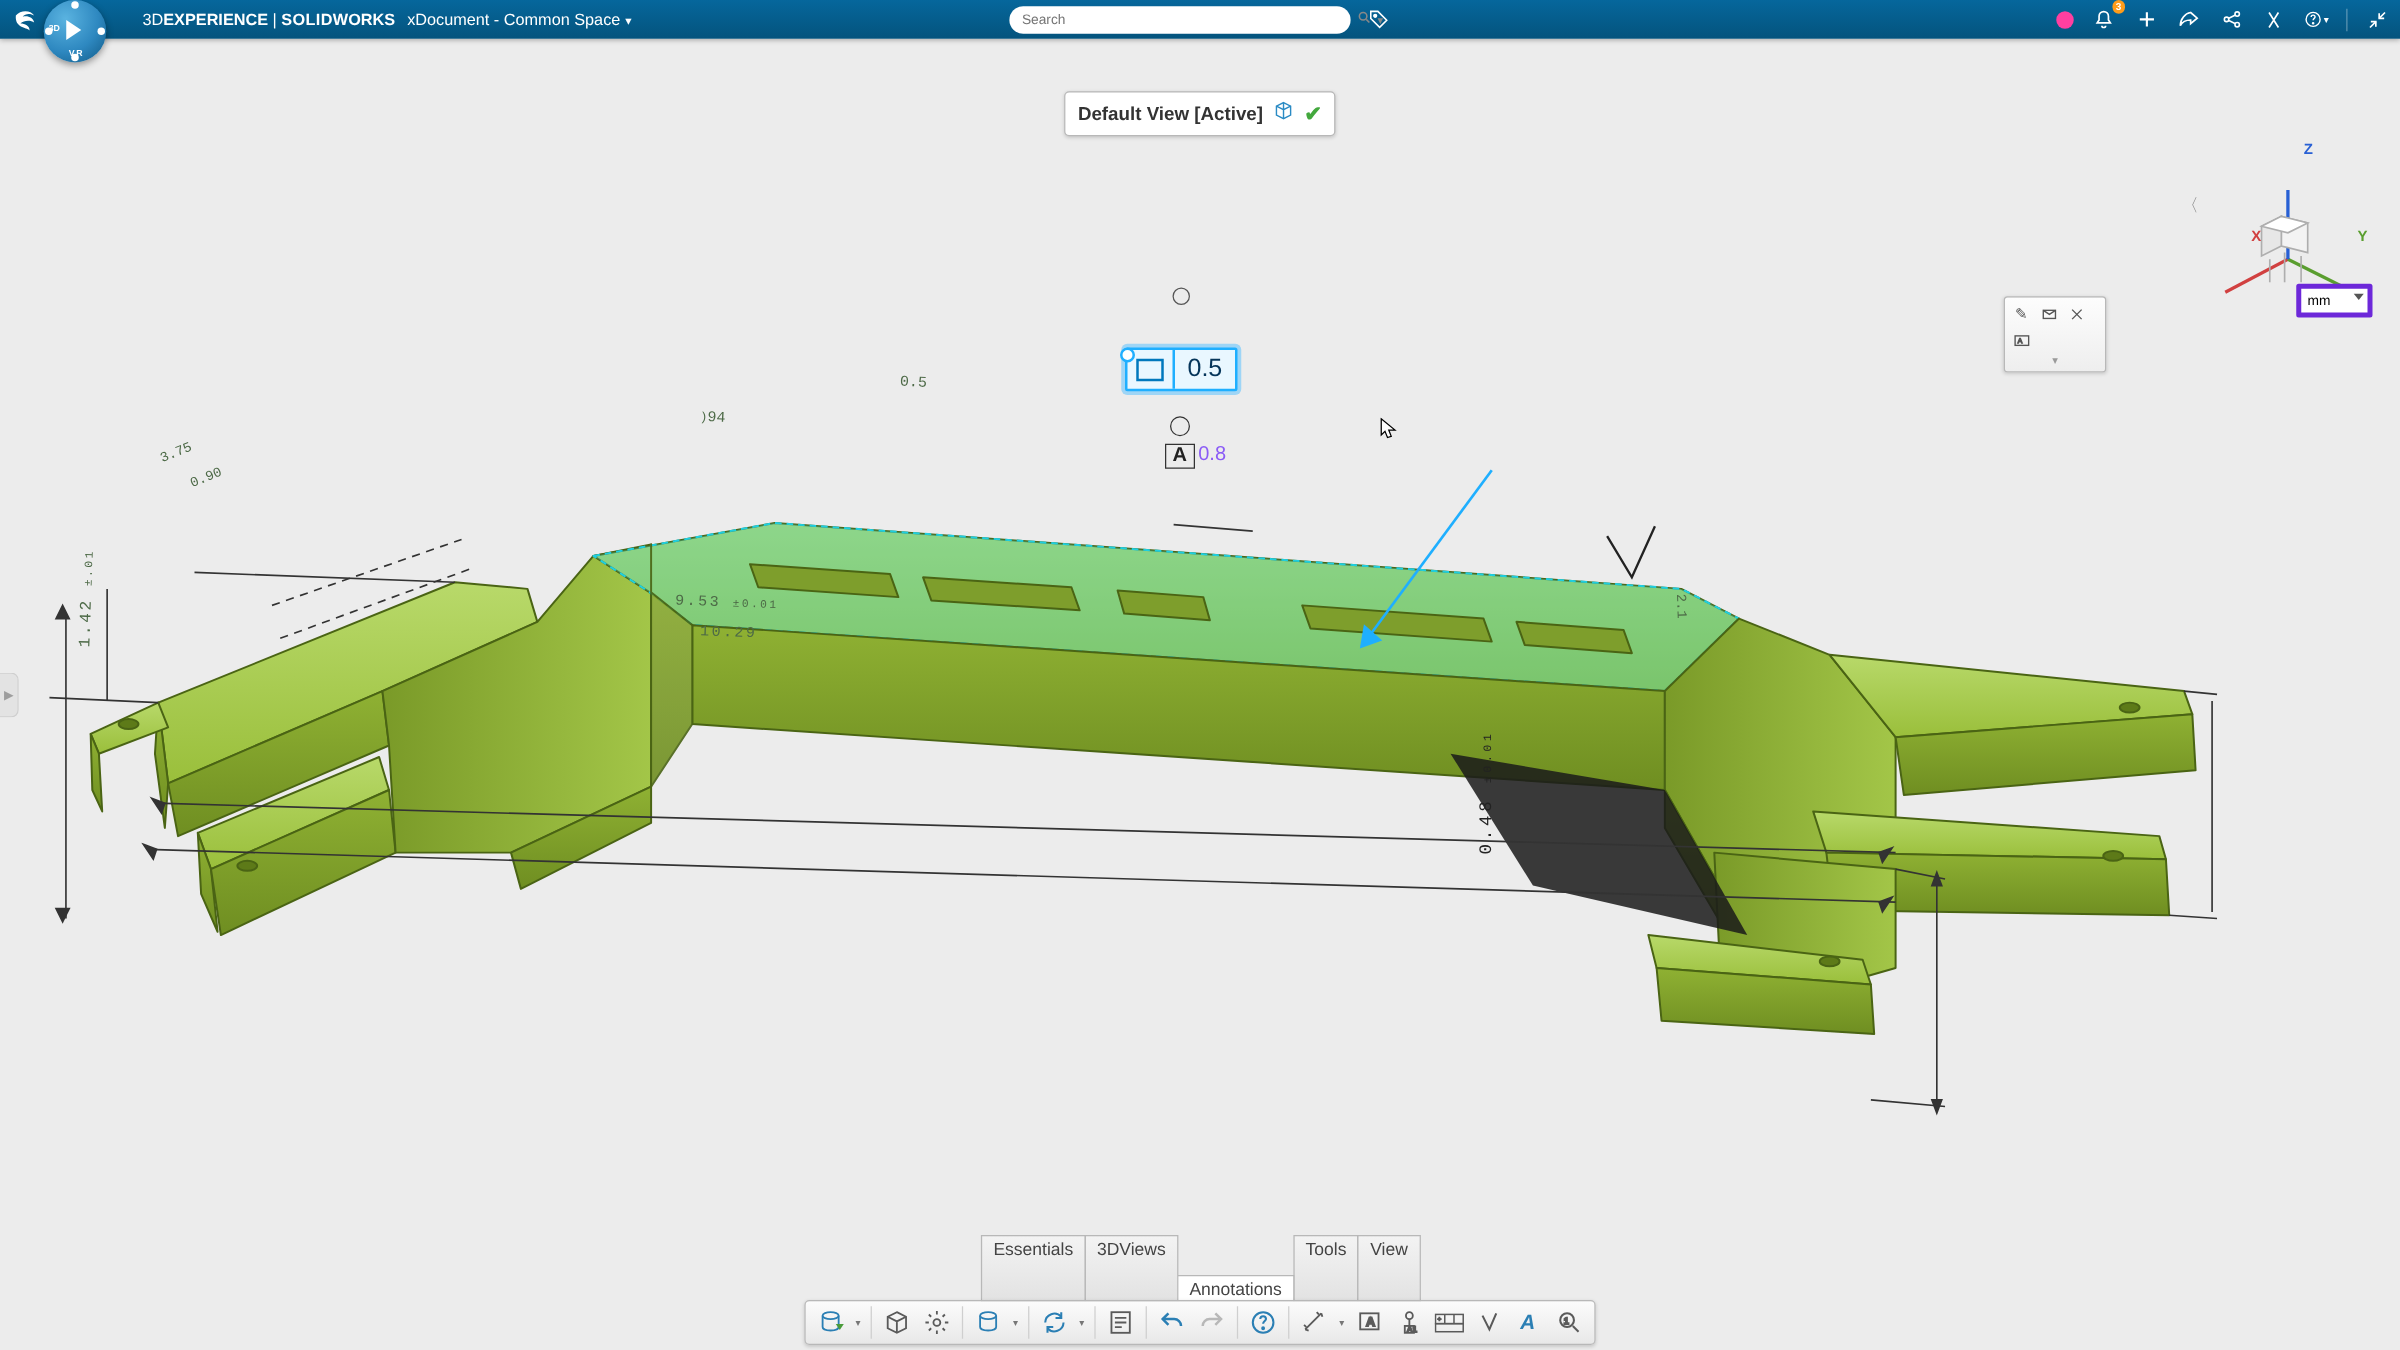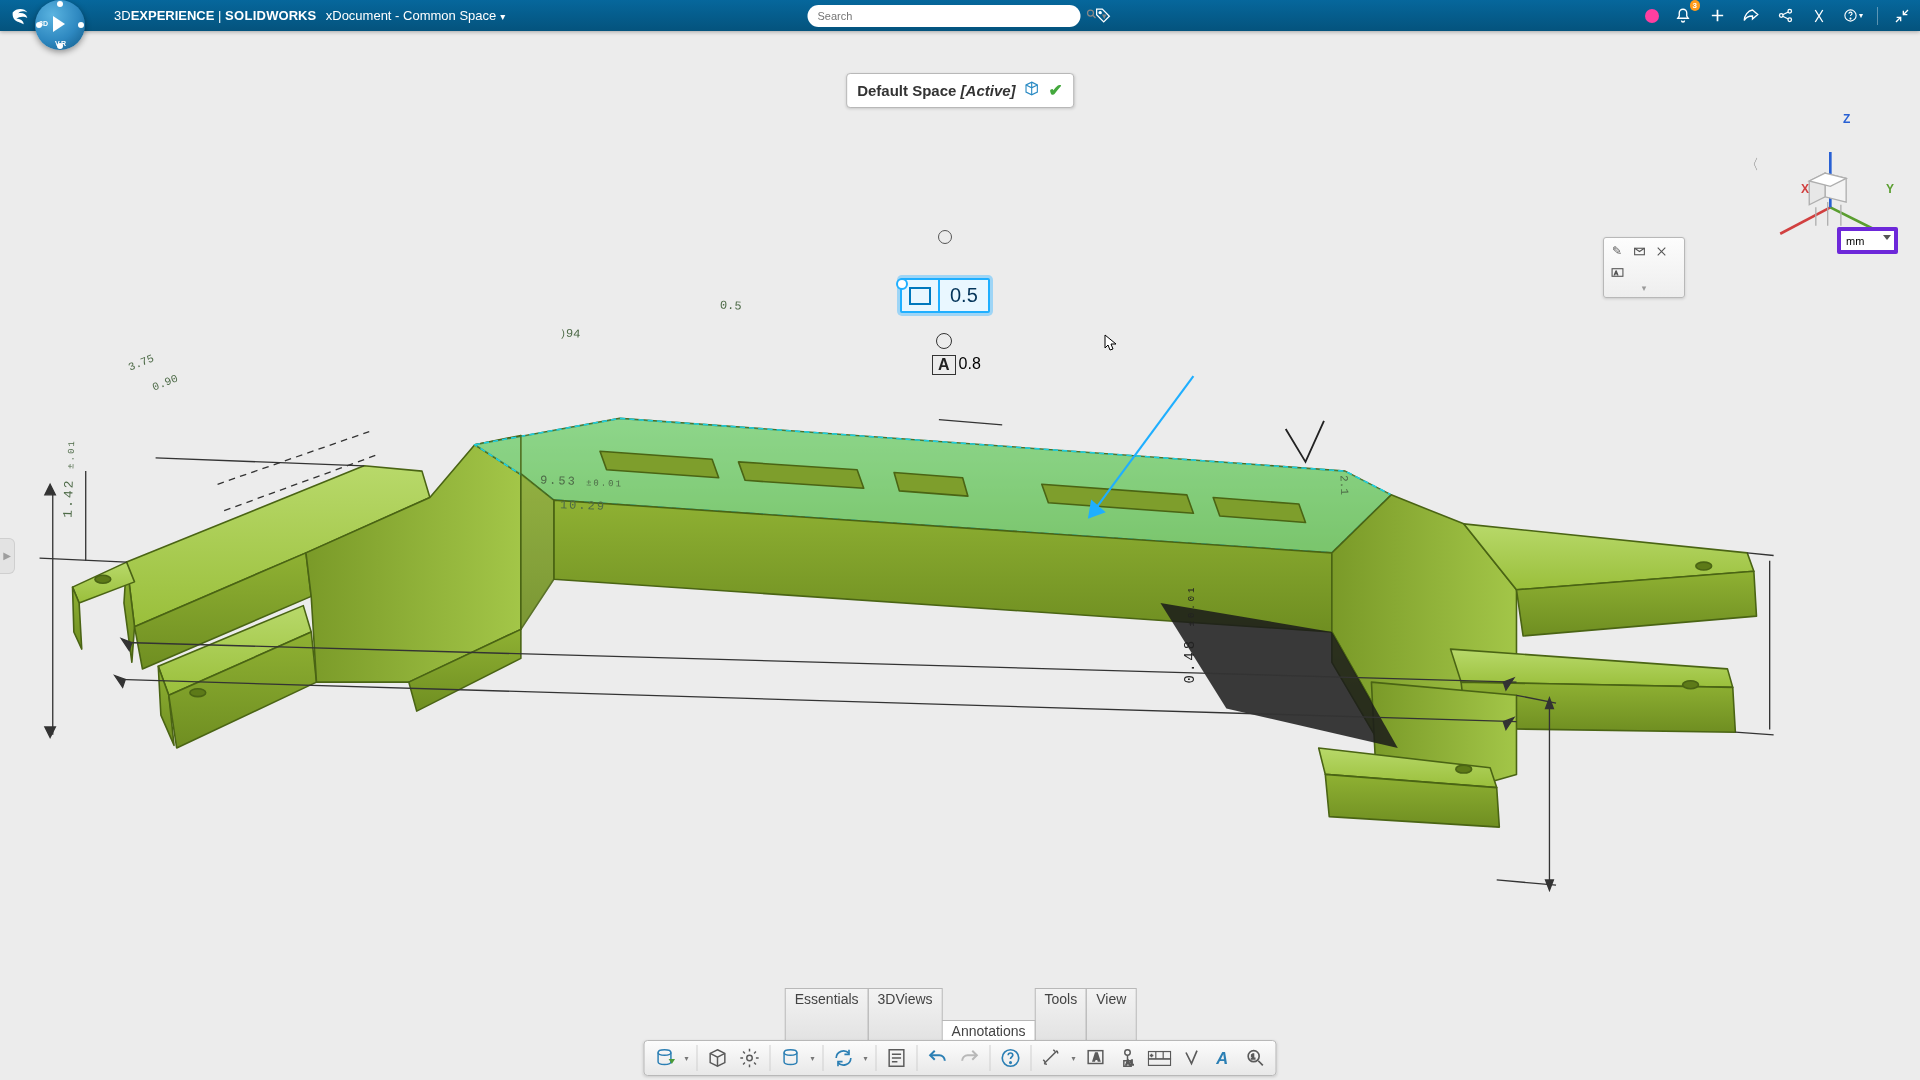--- a/index.html
+++ b/index.html
@@ -54,21 +54,21 @@
   #compass .lbl3d{position:absolute;left:4px;top:20px;font-size:7px;color:#fff;font-weight:600;}
   #compass .vr{position:absolute;left:20px;bottom:3px;font-size:7px;color:#fff;font-weight:600;}
   
   #viewport{position:absolute;left:0;right:0;top:31px;bottom:0;background:var(--view-bg);}
   
   #view-pill{position:absolute;left:50%;transform:translateX(-50%);top:70px;
     background:#fff;border:1px solid var(--panel-border);border-radius:4px;
     padding:6px 10px;display:flex;align-items:center;gap:8px;
     box-shadow:0 1px 3px rgba(0,0,0,0.15);}
   #view-pill .label{font-weight:600;font-size:15px;color:#333;}
-  #view-pill .status{font-weight:600;font-style:italic;}
+  #view-pill .status{font-weight:600;}
   #view-pill .check{color:#43a83d;font-size:17px;font-weight:700;}
   
   #side-expand{position:absolute;left:0;top:50%;transform:translateY(-50%);
     width:14px;height:34px;background:#e3e3e3;border:1px solid #cfcfcf;border-left:none;
     border-radius:0 6px 6px 0;display:flex;align-items:center;justify-content:center;
     color:#9e9e9e;font-size:10px;cursor:pointer;}
   
   #triad{position:absolute;right:30px;top:85px;width:85px;height:85px;}
   #triad .chev{position:absolute;left:-60px;top:40px;color:#8a8a8a;font-size:14px;cursor:pointer;}
   #triad .lbl{font-size:12px;font-weight:700;position:absolute;}
@@ -96,21 +96,21 @@
     box-shadow:0 0 0 3px rgba(80,190,255,0.5);}
   #gtol .sym{width:36px;display:flex;align-items:center;justify-content:center;
     border-right:2px solid var(--sel-blue);}
   #gtol .sym span{display:inline-block;width:18px;height:14px;border:2px solid #0078bd;}
   #gtol .val{padding:4px 10px;font-size:20px;font-weight:500;color:#05355a;}
   .handle{position:absolute;width:8px;height:8px;border:2px solid var(--sel-blue);background:#fff;border-radius:50%;}
   
   #datum{position:absolute;left:932px;top:302px;display:flex;align-items:flex-end;}
   #datum .circ{width:14px;height:14px;border:1.5px solid #333;border-radius:50%;margin-bottom:2px;}
   #datum .box{border:1.5px solid #333;padding:0 5px;font-size:16px;font-weight:600;color:#222;margin-top:4px;}
-  #datum .rnum{font-size:16px;color:#000000;margin-left:2px;}
+  #datum .rnum{font-size:16px;color:#8b5cf6;margin-left:2px;}
   
   .dim{position:absolute;font-size:12px;color:#4d6a47;font-family:"Courier New",monospace;}
   
   
   #btabs{position:absolute;left:50%;transform:translateX(-50%);bottom:38px;display:flex;z-index:30;}
   #btabs .tab{font-size:14px;padding:2px 9px;border:1px solid var(--panel-border);
     background:linear-gradient(#f3f3f3,#e2e2e2);color:#444;cursor:pointer;margin-right:-1px;}
   #btabs .tab.active{background:#fff;font-weight:500;margin-top:32px;}
   
   #btoolbar{position:absolute;left:50%;transform:translateX(-50%);bottom:4px;height:34px;
@@ -346,21 +346,21 @@
   <div class="dim" style="left:152px;top:346px;transform:rotate(-22deg);font-size:11px;"><span>0.90</span></div>
   <div class="dim" style="left:30px;top:440px;transform:rotate(-88deg);font-size:13px;letter-spacing:2px;"><span>1.42</span> <span style="font-size:9px;">±.01</span></div>
   <div class="dim" style="left:540px;top:444px;transform:rotate(2deg);font-size:12px;letter-spacing:2px;"><span>9.53</span> <span style="font-size:9px;">±0.01</span></div>
   <div class="dim" style="left:560px;top:468px;transform:rotate(2deg);font-size:12px;letter-spacing:2px;"><span>10.29</span></div>
   <div class="dim" style="left:1334px;top:448px;transform:rotate(88deg);font-size:11px;"><span>2.1</span></div>
   <div class="dim" style="left:1140px;top:595px;transform:rotate(-90deg);font-size:14px;letter-spacing:3px;color:#222;"><span>0.48</span> <span style="font-size:9px;">±0.01</span></div>
 
   <div id="surf-marker"></div>
 
   <div id="view-pill" style="top:42px;">
-    <span class="label"><span>Default Space</span> <span class="status">[Active]</span></span>
+    <span class="label"><span>Default View</span> <span class="status">[Active]</span></span>
     <span><svg width="17" height="17" viewBox="0 0 24 24" fill="none" stroke="#2b8bc4" stroke-width="1.6">
           <path d="M12 3l8 4v10l-8 4-8-4V7z"></path>
           <path d="M12 3v18M4 7l8 4 8-4"></path>
         </svg></span>
     <span class="check">✔</span>
   </div>
 
   <div id="side-expand">▶</div>
 
   <div id="triad">

